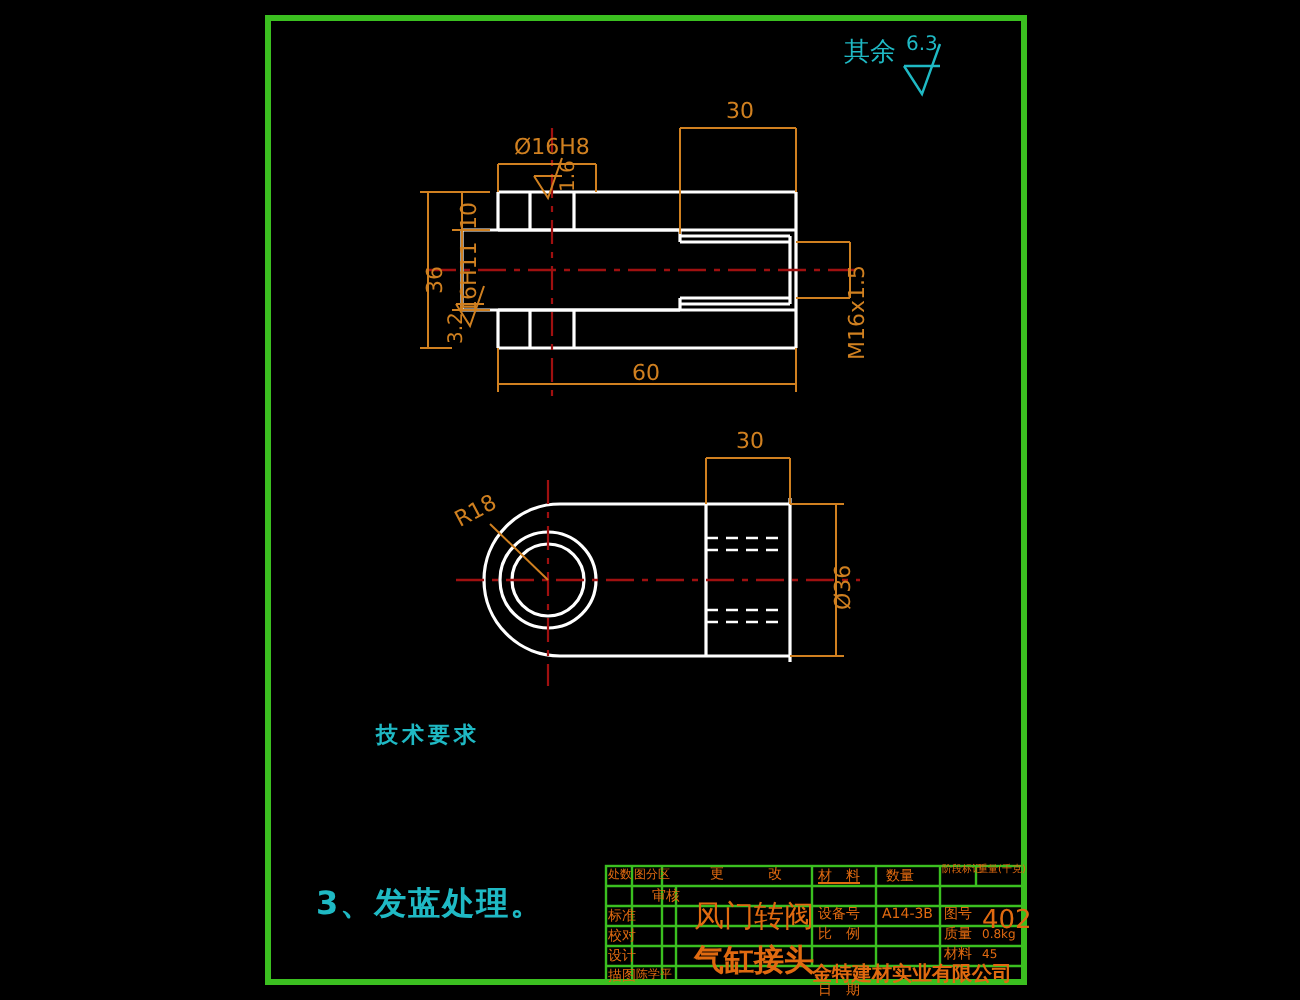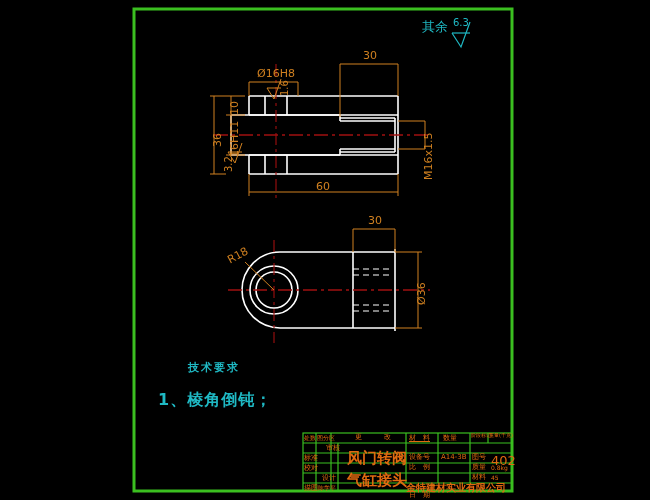--- a/index.html
+++ b/index.html
@@ -190,41 +190,41 @@
   <div class="txt c-dim rot90" style="left:224px;top:172px;font-size:10px;">3.2</div>
 
   <div class="txt c-dim" style="left:227px;top:250px;font-size:11px;transform:rotate(-28deg);">R18</div>
 
   <div class="txt c-dim" style="left:368px;top:215px;font-size:11px;">30</div>
 
   <div class="txt c-dim rot90" style="left:416px;top:305px;font-size:11px;">Ø36</div>
 
   <div class="txt c-cyan" style="left:188px;top:362px;font-size:11px;font-weight:bold;letter-spacing:2px;">技术要求</div>
 
-  <div class="txt c-cyan" style="left:158px;top:392px;font-size:16px;font-weight:bold;letter-spacing:1px;">1、棱角倒钝；</div>
-
-
+
+
+  <div class="txt c-cyan" style="left:158px;top:444px;font-size:16px;font-weight:bold;letter-spacing:1px;">3、发蓝处理。</div>
 
   <div class="txt c-orange" style="left:304px;top:435px;font-size:6px;">处数</div>
   <div class="txt c-orange" style="left:317px;top:435px;font-size:6px;">图分区</div>
   <div class="txt c-orange" style="left:355px;top:434px;font-size:7px;">更</div>
   <div class="txt c-orange" style="left:384px;top:434px;font-size:7px;">改</div>
   <div class="txt c-orange" style="left:409px;top:435px;font-size:7px;text-decoration:underline;">材　料</div>
   <div class="txt c-orange" style="left:443px;top:435px;font-size:7px;">数量</div>
   <div class="txt c-orange" style="left:471px;top:433px;font-size:5px;">阶段标记</div>
   <div class="txt c-orange" style="left:489px;top:433px;font-size:5px;">重量(千克)</div>
 
   <div class="txt c-orange" style="left:304px;top:445px;font-size:7px;margin-left:22px;">审核</div>
   <div class="txt c-orange" style="left:304px;top:455px;font-size:7px;">标准</div>
   <div class="txt c-orange" style="left:304px;top:465px;font-size:7px;">校对</div>
-  <div class="txt c-orange" style="left:304px;top:475px;font-size:7px;padding-left:18px;">设计</div>
+  <div class="txt c-orange" style="left:304px;top:475px;font-size:7px;">设计</div>
   <div class="txt c-orange" style="left:304px;top:485px;font-size:7px;">描图</div>
   <div class="txt c-orange" style="left:318px;top:485px;font-size:6px;">陈学平</div>
 
-  <div class="txt c-orange" style="left:347px;top:451px;font-size:15px;font-weight:bold;text-align:right;">风门转阀</div>
+  <div class="txt c-orange" style="left:347px;top:451px;font-size:15px;font-weight:normal;text-align:right;">风门转阀</div>
   <div class="txt c-orange" style="left:347px;top:473px;font-size:15px;font-weight:bold;">气缸接头</div>
 
   <div class="txt c-orange" style="left:409px;top:454px;font-size:7px;">设备号</div>
   <div class="txt c-orange" style="left:441px;top:454px;font-size:7px;">A14-3B</div>
   <div class="txt c-orange" style="left:472px;top:454px;font-size:7px;">图号</div>
   <div class="txt c-orange" style="left:491px;top:454px;font-size:13px;text-align:right;">402</div>
 
   <div class="txt c-orange" style="left:409px;top:464px;font-size:7px;">比　例</div>
   <div class="txt c-orange" style="left:472px;top:464px;font-size:7px;">质量</div>
   <div class="txt c-orange" style="left:491px;top:465px;font-size:6px;">0.8kg</div>

